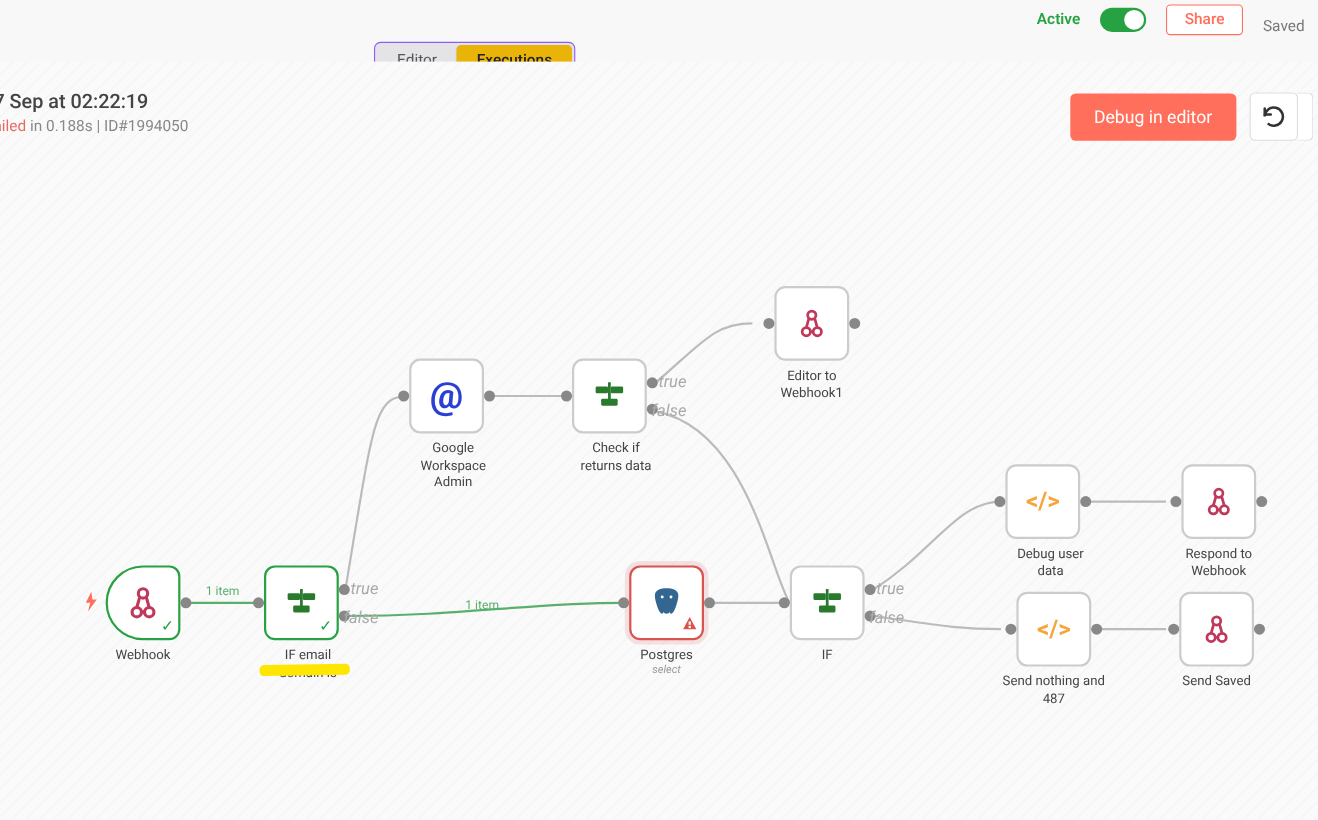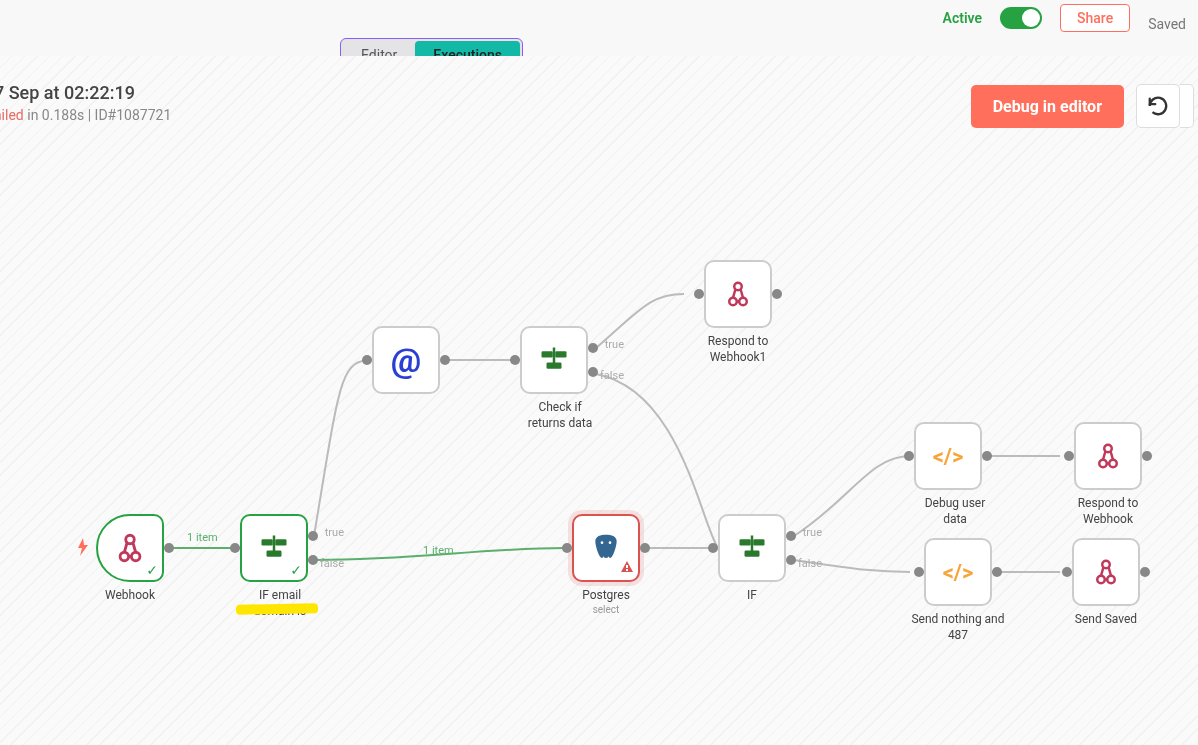--- a/index.html
+++ b/index.html
@@ -15,53 +15,53 @@
 .topbar { position:absolute; top:0; left:0; right:0; height:36px; display:flex; align-items:center; justify-content:flex-end; gap:18px; padding:0 12px 0 0; }
 .active-label { color:#27a243; font-size:14px; font-weight:600; }
 .toggle { width:42px; height:22px; background:#27a243; border-radius:11px; position:relative; }
 .toggle::after { content:""; position:absolute; right:2px; top:2px; width:18px; height:18px; border-radius:50%; background:#fff; }
 .share-btn { border:1px solid #ff6f5c; color:#ff6f5c; background:#fff; padding:5px 16px; border-radius:4px; font-size:14px; font-weight:500; cursor:pointer;}
 .saved-label { color:#777; font-size:14px;margin-top:12px; }
 
 
 .segmented { position:absolute; top:38px; left:340px; display:flex; background:#e4e4e6; border-radius:6px; padding:2px; border:1px solid #8b5cf6; }
 .segmented .seg { padding:6px 18px; font-size:14px; color:#555; cursor:pointer; border-radius:4px; }
-.segmented .seg.active { background:#14b8a6; color:#222; font-weight:500; box-shadow:0 1px 2px rgba(0,0,0,0.08); }
+.segmented .seg.active { background:#eab308; color:#222; font-weight:500; box-shadow:0 1px 2px rgba(0,0,0,0.08); }
 
 
 .exec-header { position:absolute; top:82px; left:-6px; }
 .exec-date { font-size:18px; color:#444; font-weight:500; }
 .exec-sub { font-size:14px; margin-top:4px; }
 .exec-status { color:#e76b63; }
 .exec-dur { color:#888;margin-top:11px; }
 .exec-id { color:#888; }
 
 
 .actions { position:absolute; top:84px; right:0; display:flex; gap:12px; align-items:center; padding-right:4px;}
-.debug-btn { background:#ff6f5c; color:#fff; border:none; padding:12px 22px; border-radius:5px; font-size:16px; font-weight:700; cursor:pointer;}
+.debug-btn { background:#ff6f5c; color:#fff; border:none; padding:12px 22px; border-radius:5px; font-size:16px; font-weight:400; cursor:pointer;}
 .refresh-btn, .more-btn { width:44px; height:44px; border:1px solid #ddd; background:#fff; border-radius:5px; display:flex; align-items:center; justify-content:center; cursor:pointer;}
 
 
 .node { position:absolute; width:68px; text-align:center; }
 .node-box { width:68px; height:68px; border:2px solid #ccc; border-radius:10px; background:#fff; display:flex; align-items:center; justify-content:center; position:relative; }
 .node-box.start { border-top-left-radius:34px; border-bottom-left-radius:34px; }
 .node-box.success { border-color:#27a243; }
 .node-box.error { border-color:#d9534f; box-shadow:0 0 0 4px rgba(217,83,79,0.15); }
 .node-label { font-size:12px; color:#444; margin-top:6px; line-height:1.3; }
-.node-sublabel { font-size:10px; color:#999; }
+.node-sublabel { font-size:10px; color:#999;font-style:italic; }
 
 .chk { position:absolute; right:4px; bottom:2px; color:#27a243; font-size:14px; }
 .err-tri { position:absolute; right:4px; bottom:2px; color:#d9534f; }
 
 .port { position:absolute; width:10px; height:10px; background:#888; border-radius:50%; }
 .port.r { right:-12px; top:50%; transform:translateY(-50%); }
 .port.l { left:-12px; top:50%; transform:translateY(-50%); }
 .port.rt { right:-12px; top:15px; }
 .port.rb { right:-12px; bottom:15px; }
-.port-label { position:absolute; font-size:11px; color:#aaa; }
+.port-label { position:absolute; font-size:15px; color:#aaa;font-style:italic; }
 .port-label.t { right:-38px; top:10px; }
 .port-label.b { right:-38px; bottom:10px; }
 
 .bolt { position:absolute; color:#ff6f5c; font-size:16px; }
 
 .highlight { position:absolute; width:82px; height:10px; background:#ffe600; border-radius:4px; transform:rotate(-1deg); }
 
 .edge-label { position:absolute; font-size:11px; color:#5aaf6c; background:transparent; padding:0 3px; }
 svg.wires { position:absolute; left:0; top:0; width:100%; height:100%; pointer-events:none; }
 </style>
@@ -78,21 +78,21 @@
 <div class="segmented">
   <div class="seg">Editor</div>
   <div class="seg active">Executions</div>
 </div>
 
 <div class="canvas"></div>
 
 <div class="exec-header">
   <div class="exec-date">7 Sep at 02:22:19</div>
   <div class="exec-sub">
-    <span class="exec-status">ailed</span><span class="exec-dur"> in 0.188s </span><span class="exec-dur">|</span><span class="exec-id"> ID#1087721</span>
+    <span class="exec-status">ailed</span><span class="exec-dur"> in 0.188s </span><span class="exec-dur">|</span><span class="exec-id"> ID#1994050</span>
   </div>
 </div>
 
 <div class="actions">
   <button class="debug-btn">Debug in editor</button>
   <button class="refresh-btn">
     <svg width="22" height="22" viewBox="0 0 24 24" fill="none" stroke="#333" stroke-width="2.5">
         <path d="M3 12a9 9 0 1 1 3 6.7"></path>
         <path d="M3 4v6h6" stroke-linecap="round"></path>
       </svg>
@@ -157,20 +157,21 @@
   <div class="node-label">IF email domain is</div>
 </div>
 <div class="highlight" style="left:236px; top:604px;"></div>
 
 <div class="node" style="left:372px; top:326px; width:80px;">
   <div class="node-box">
     <span style="font-size:34px; font-weight:700; color:#2a3fd4;">@</span>
     <div class="port l"></div>
     <div class="port r"></div>
   </div>
+  <div class="node-label">Google Workspace Admin</div>
 </div>
 
 <div class="node" style="left:520px; top:326px; width:80px;">
   <div class="node-box">
     <svg width="30" height="30" viewBox="0 0 24 24" fill="#2a7a2e">
         <rect x="2" y="5" width="9" height="5" rx="1"></rect>
         <rect x="13" y="5" width="9" height="5" rx="1"></rect>
         <rect x="6" y="14" width="12" height="5" rx="1"></rect>
         <rect x="11" y="2" width="2" height="16"></rect>
       </svg>
@@ -187,21 +188,21 @@
   <div class="node-box" style="margin:0 auto;">
     <svg width="30" height="30" viewBox="0 0 24 24" fill="none" stroke="#c0395b" stroke-width="2">
         <circle cx="8" cy="18" r="3"></circle>
         <circle cx="16" cy="18" r="3"></circle>
         <circle cx="12" cy="6" r="3"></circle>
         <path d="M10 8 L8 15 M14 8 L16 15 M11 18 L13 18"></path>
       </svg>
     <div class="port l"></div>
     <div class="port r"></div>
   </div>
-  <div class="node-label">Respond to Webhook1</div>
+  <div class="node-label">Editor to Webhook1</div>
 </div>
 
 <div class="node" style="left:572px; top:514px;">
   <div class="node-box error">
     <svg width="32" height="32" viewBox="0 0 24 24" fill="#336791">
         <path d="M12 2c-4 0-8 1-8 5 0 3 2 10 4 12 1 1 2 0 2-1 0 2 4 2 4 0 0 1 1 2 2 1 2-2 4-9 4-12 0-4-4-5-8-5z"></path>
         <circle cx="9" cy="8" r="1" fill="#fff"></circle>
         <circle cx="15" cy="8" r="1" fill="#fff"></circle>
       </svg>
     <span class="err-tri">

